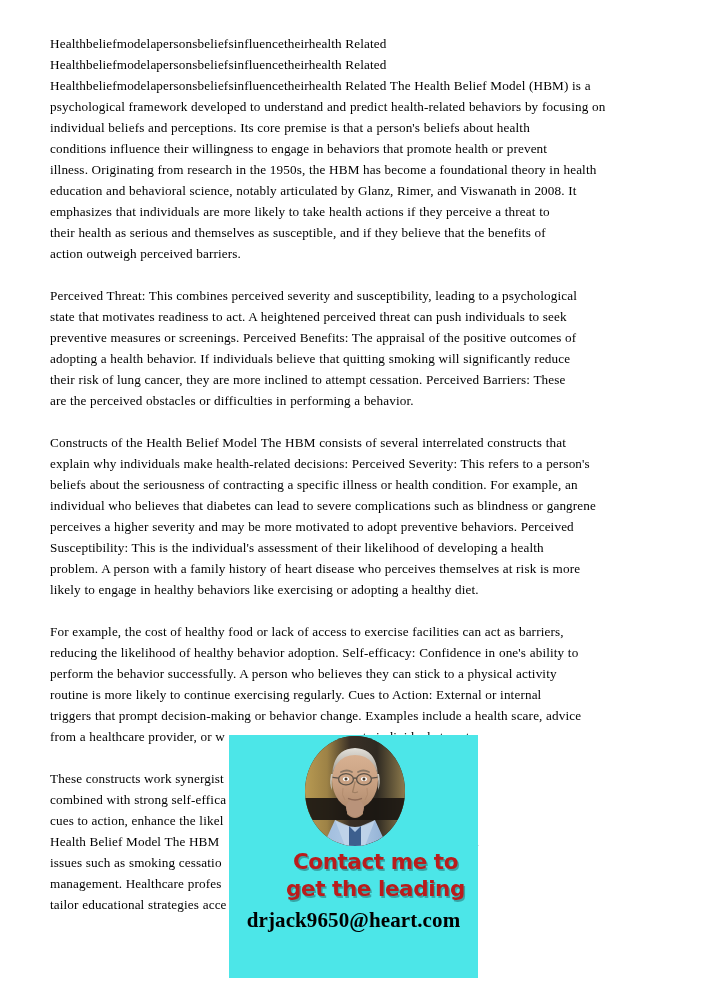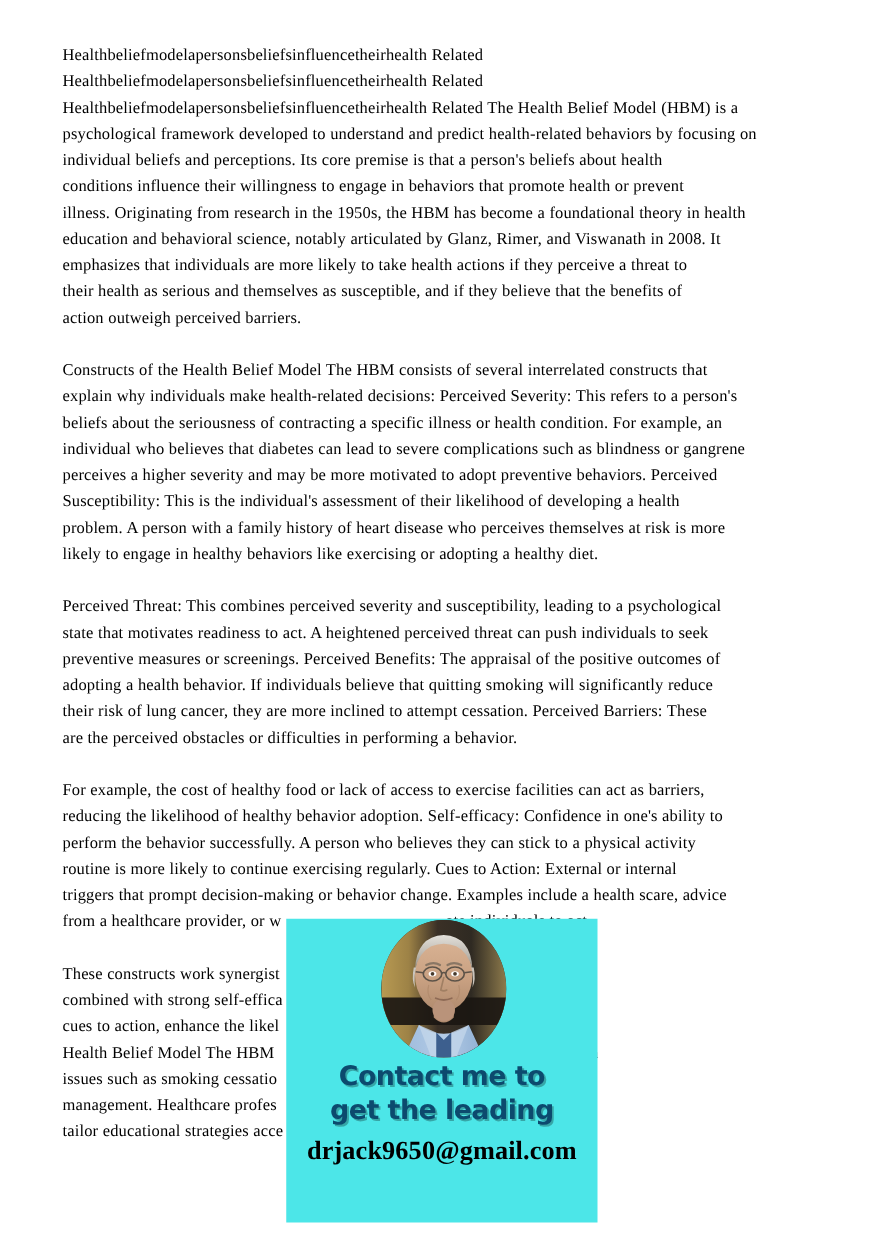--- a/index.html
+++ b/index.html
@@ -71,23 +71,24 @@
   #contact-headline {
     position: absolute;
     left: 0;
     top: 113px;
     width: 249px;
     text-align: center;
     font-family: "DejaVu Sans", "Liberation Sans", sans-serif;
     font-weight: 700;
     font-size: 21.5px;
     line-height: 27px;
-    color: #0c4a6e;
+    color: #b91c1c;
     letter-spacing: -0.02em;
     text-shadow: 1.5px 1.5px 0 rgba(0,0,0,0.28);
+    padding-left: 22px;
   }
   #contact-headline .ln { display: block; }
 
   #contact-email {
     position: absolute;
     left: 0;
     top: 172px;
     width: 249px;
     text-align: center;
     font-family: "Liberation Serif", "DejaVu Serif", serif;
@@ -108,34 +109,34 @@
 Healthbeliefmodelapersonsbeliefsinfluencetheirhealth Related
 Healthbeliefmodelapersonsbeliefsinfluencetheirhealth Related The Health Belief Model (HBM) is a
 psychological framework developed to understand and predict health-related behaviors by focusing on
 individual beliefs and perceptions. Its core premise is that a person's beliefs about health
 conditions influence their willingness to engage in behaviors that promote health or prevent
 illness. Originating from research in the 1950s, the HBM has become a foundational theory in health
 education and behavioral science, notably articulated by Glanz, Rimer, and Viswanath in 2008. It
 emphasizes that individuals are more likely to take health actions if they perceive a threat to
 their health as serious and themselves as susceptible, and if they believe that the benefits of
 action outweigh perceived barriers.</p>
+    <p class="para">Perceived Threat: This combines perceived severity and susceptibility, leading to a psychological
+state that motivates readiness to act. A heightened perceived threat can push individuals to seek
+preventive measures or screenings. Perceived Benefits: The appraisal of the positive outcomes of
+adopting a health behavior. If individuals believe that quitting smoking will significantly reduce
+their risk of lung cancer, they are more inclined to attempt cessation. Perceived Barriers: These
+are the perceived obstacles or difficulties in performing a behavior.</p>
     <p class="para">Constructs of the Health Belief Model The HBM consists of several interrelated constructs that
 explain why individuals make health-related decisions: Perceived Severity: This refers to a person's
 beliefs about the seriousness of contracting a specific illness or health condition. For example, an
 individual who believes that diabetes can lead to severe complications such as blindness or gangrene
 perceives a higher severity and may be more motivated to adopt preventive behaviors. Perceived
 Susceptibility: This is the individual's assessment of their likelihood of developing a health
 problem. A person with a family history of heart disease who perceives themselves at risk is more
 likely to engage in healthy behaviors like exercising or adopting a healthy diet.</p>
-    <p class="para">Perceived Threat: This combines perceived severity and susceptibility, leading to a psychological
-state that motivates readiness to act. A heightened perceived threat can push individuals to seek
-preventive measures or screenings. Perceived Benefits: The appraisal of the positive outcomes of
-adopting a health behavior. If individuals believe that quitting smoking will significantly reduce
-their risk of lung cancer, they are more inclined to attempt cessation. Perceived Barriers: These
-are the perceived obstacles or difficulties in performing a behavior.</p>
     <p class="para">For example, the cost of healthy food or lack of access to exercise facilities can act as barriers,
 reducing the likelihood of healthy behavior adoption. Self-efficacy: Confidence in one's ability to
 perform the behavior successfully. A person who believes they can stick to a physical activity
 routine is more likely to continue exercising regularly. Cues to Action: External or internal
 triggers that prompt decision-making or behavior change. Examples include a health scare, advice
 from a healthcare provider, or w                                     ate individuals to act.</p>
     <p class="para">These constructs work synergist                                    and susceptibility
 combined with strong self-effica                                 w barriers and effective
 cues to action, enhance the likel                               ors. Application of the
 Health Belief Model The HBM                                  entions for various health
@@ -210,16 +211,16 @@
         <path d="M38 52 Q36 59 40 64" stroke="#ab8568" stroke-width="1" fill="none" opacity="0.6"></path>
         <path d="M62 52 Q64 59 60 64" stroke="#ab8568" stroke-width="1" fill="none" opacity="0.6"></path>
       </svg>
     </div>
 
     <div id="contact-headline">
       <span class="ln">Contact me to</span>
       <span class="ln">get the leading</span>
     </div>
 
-    <div id="contact-email">drjack9650@gmail.com</div>
+    <div id="contact-email">drjack9650@heart.com</div>
 
   </div>
 </div>
 
 </body></html>

